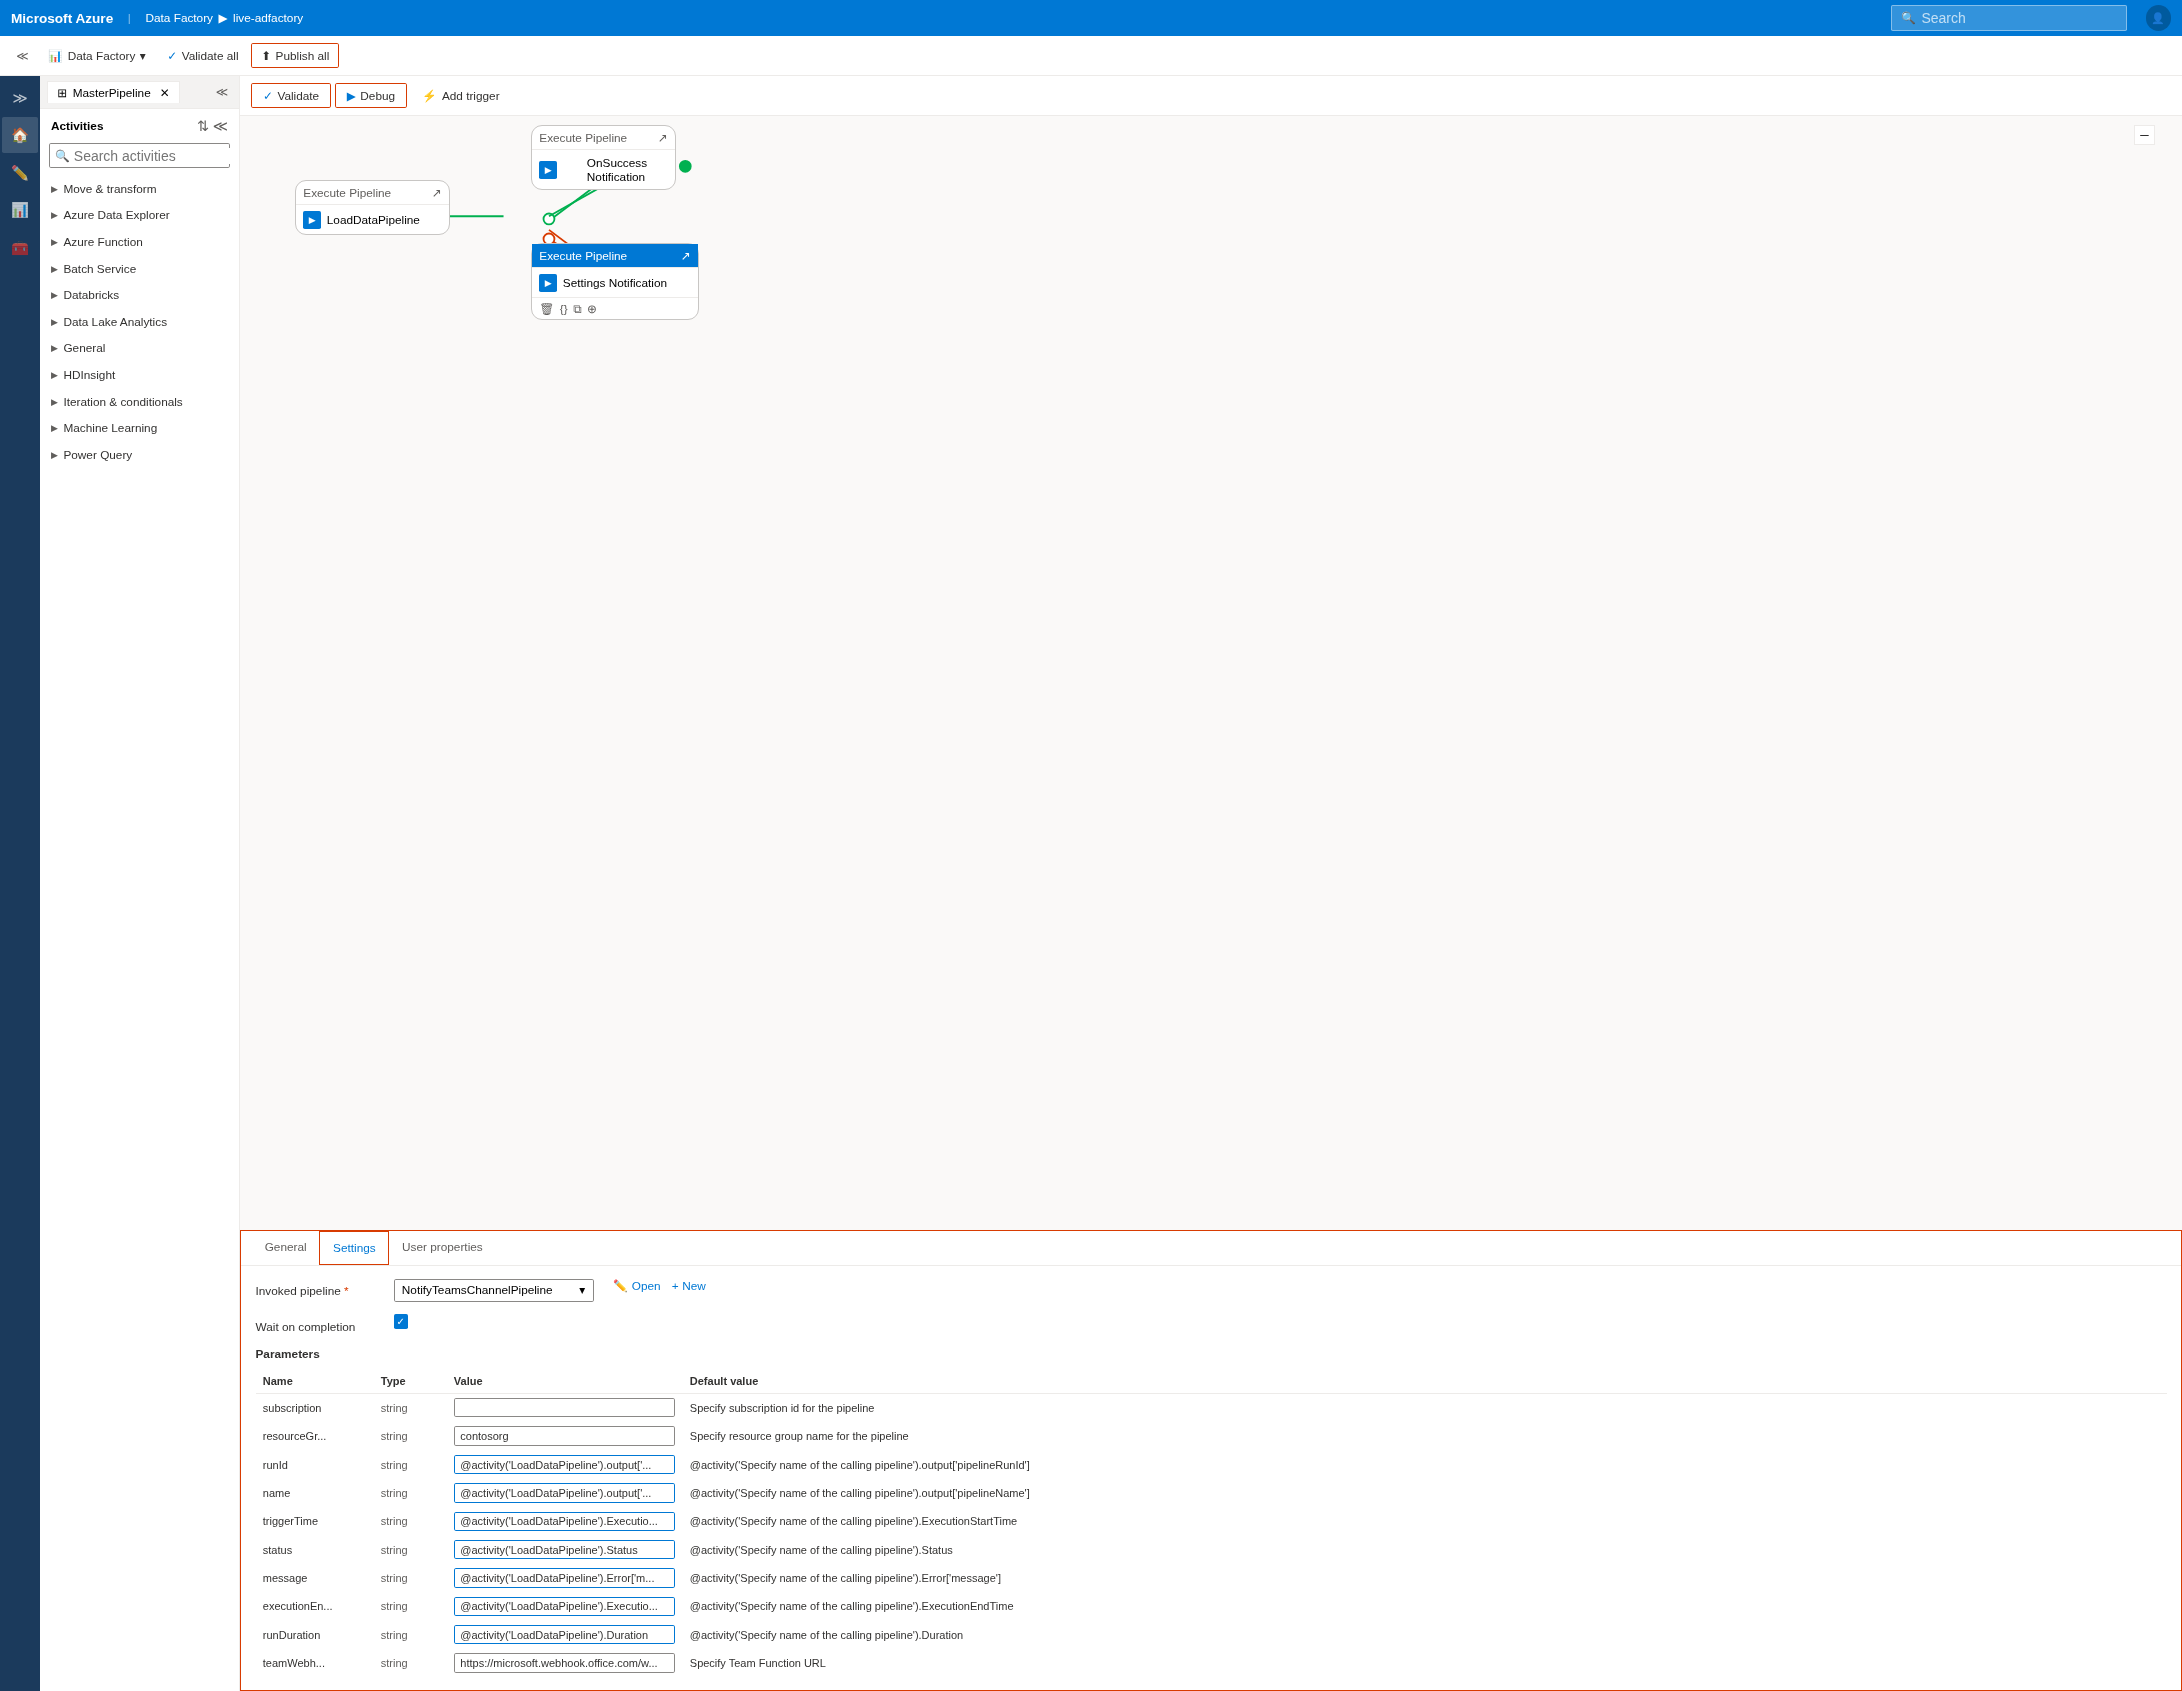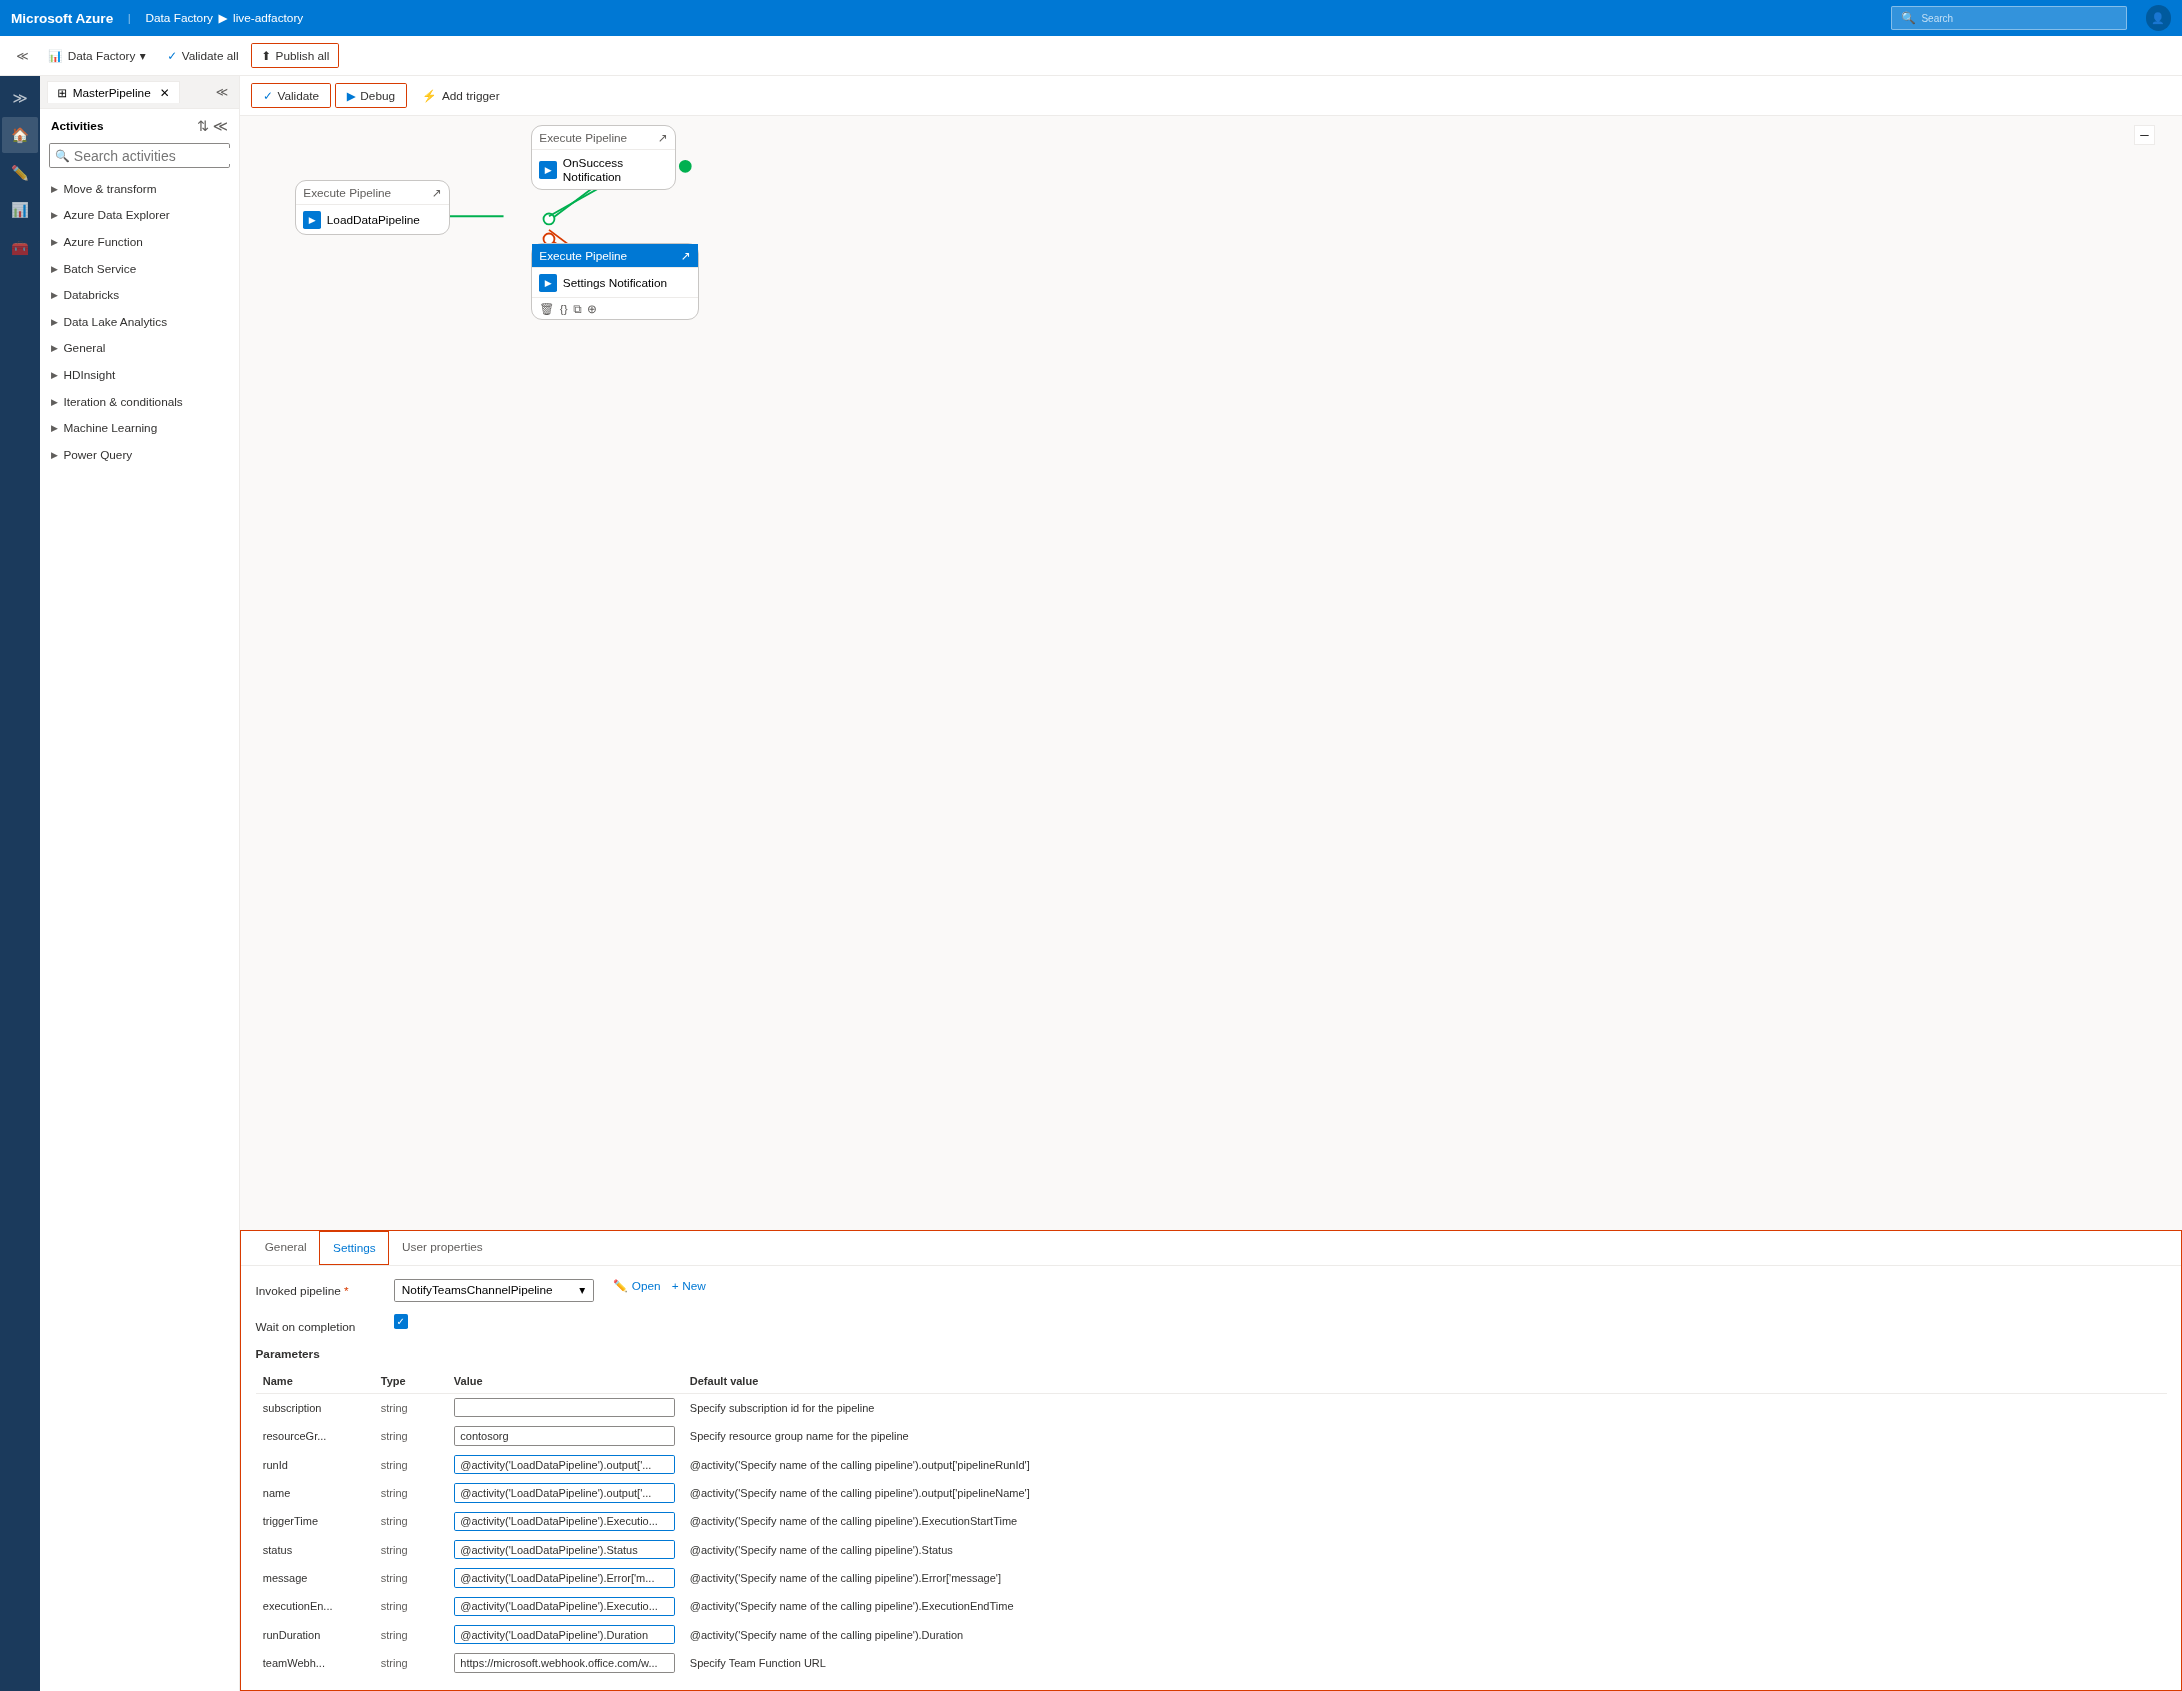--- a/index.html
+++ b/index.html
@@ -31,21 +31,21 @@
       align-items: center;
       gap: 5.5px;
       width: 236px;
     }
     .topbar-search input {
       background: transparent;
       border: none;
       outline: none;
       color: white;
       width: 100%;
-      font-size: 10px;
+      font-size: 14px;
     }
     .topbar-search input::placeholder { color: rgba(255,255,255,0.7); }
     .topbar-avatar {
       width: 25.5px; height: 25.5px;
       border-radius: 50%;
       background: #005a9e;
       display: flex; align-items: center; justify-content: center;
       color: white; font-size: 11px; margin-left: 7.3px;
     }
 
@@ -581,21 +581,21 @@
         </div>
       </div>
 
       <div class="pipeline-node" style="left:291px;top:9px;min-width:145px;">
         <div class="pipeline-node-header">
           <span>Execute Pipeline</span>
           <span style="cursor:pointer;">↗</span>
         </div>
         <div class="pipeline-node-body">
           <div class="node-icon">▶</div>
-          <span style="white-space:pre-line;">OnSuccess
+          <span style="white-space:pre-line;margin-left:24px;">OnSuccess
 Notification</span>
         </div>
       </div>
 
       <div class="pipeline-node active" style="left:291px;top:127px;min-width:168px;">
         <div class="pipeline-node-header">
           <span>Execute Pipeline</span>
           <span style="cursor:pointer;color:white;">↗</span>
         </div>
         <div class="pipeline-node-body">

